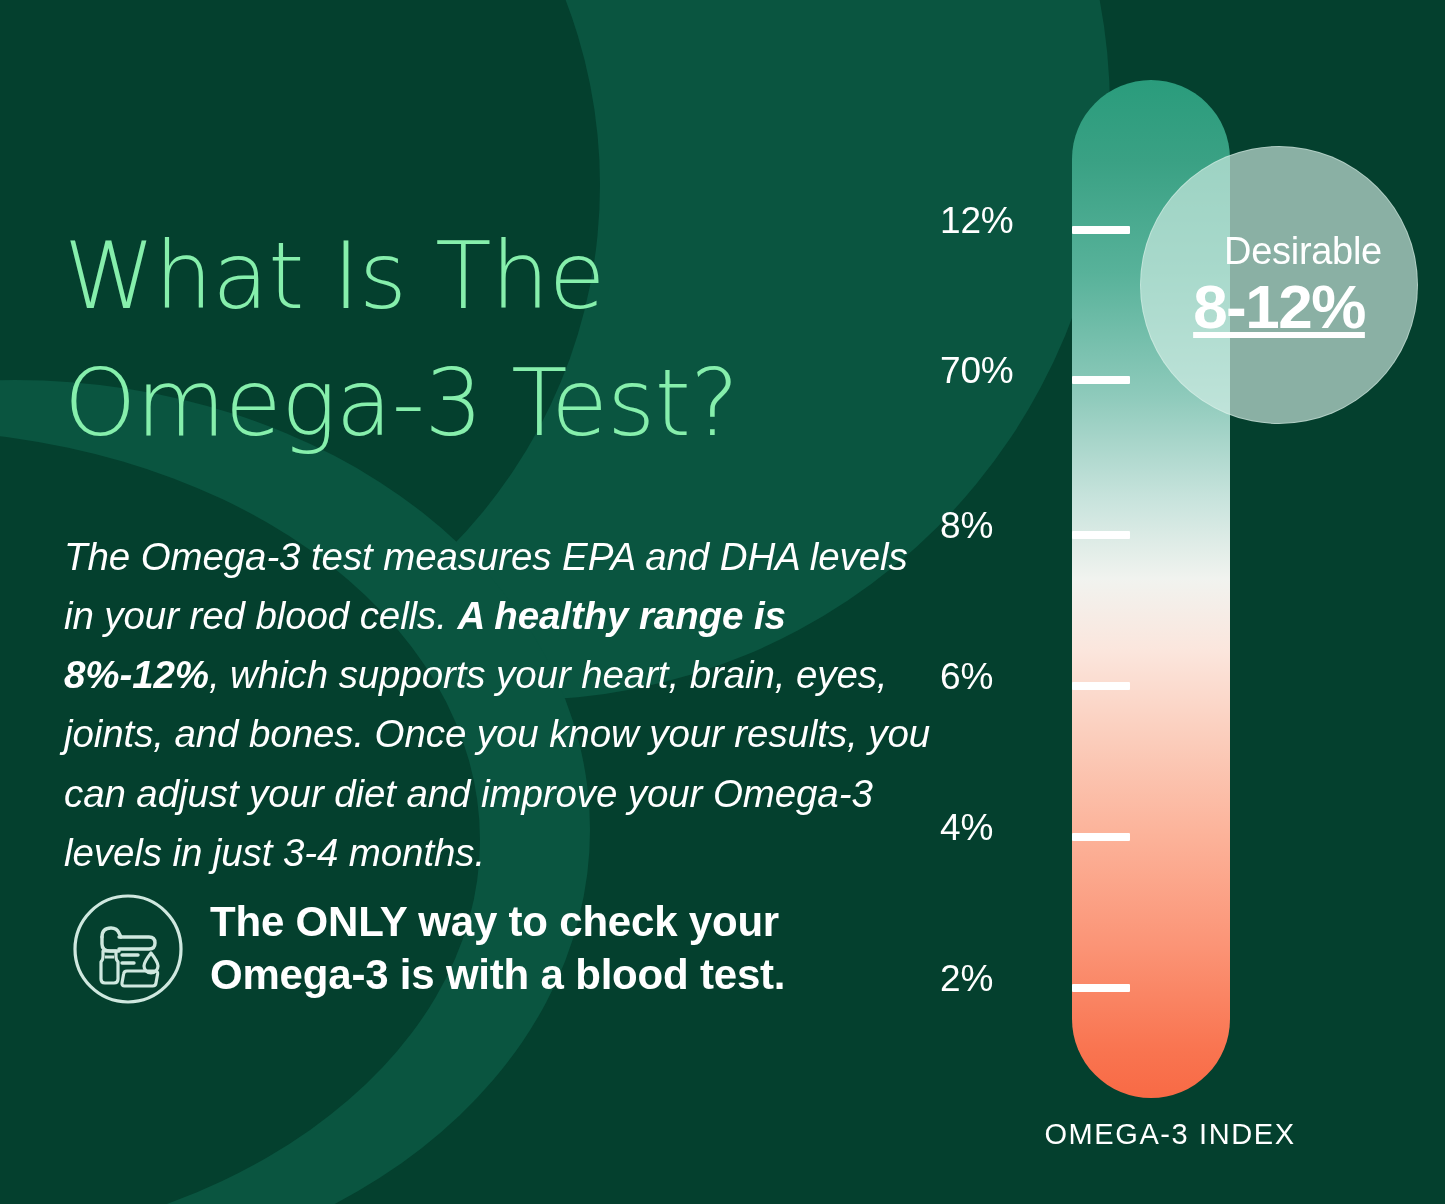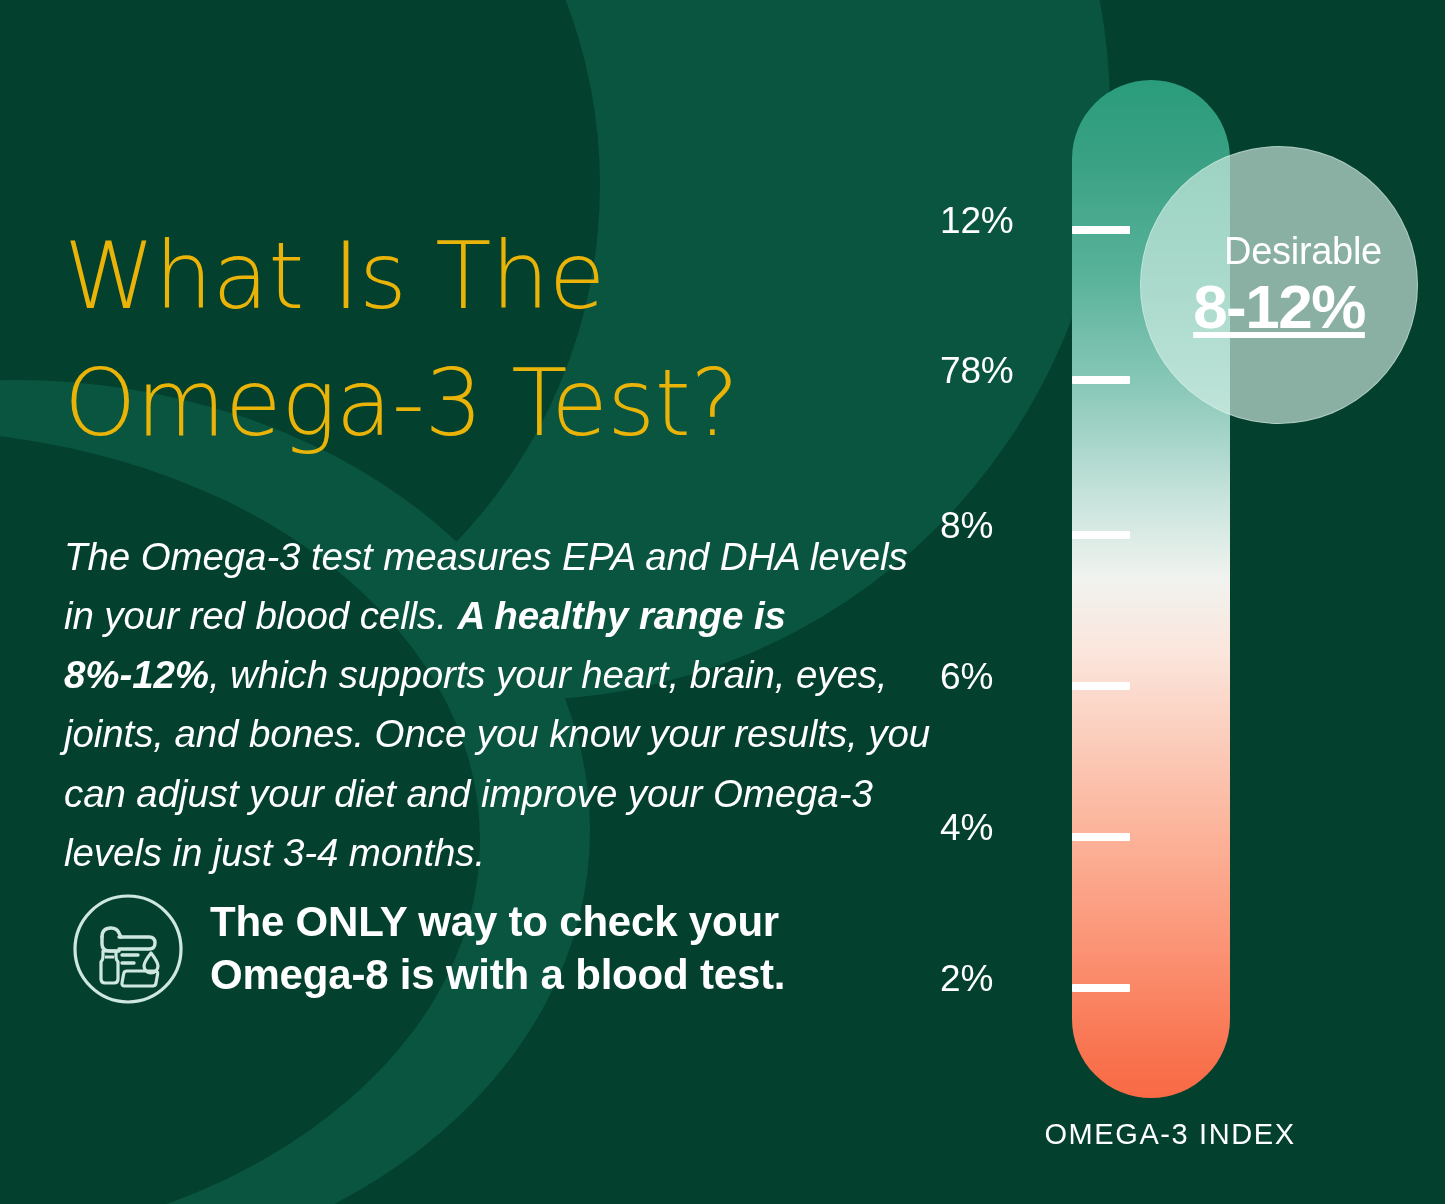--- a/index.html
+++ b/index.html
@@ -51,21 +51,21 @@
   .left-col{
     position:absolute;
     left:64px;top:0;
     width:900px;height:1204px;
   }
 
   .headline{
     position:absolute;
     left:0;top:152px;
     width:900px;
-    color:#eab308;
+    color:#86efac;
     font-family:"DejaVu Sans","Liberation Sans",sans-serif;
     font-weight:300;
     font-size:92px;
     line-height:1.38;
     letter-spacing:-0.5px;
     white-space:pre-line;
   }
 
   .body-copy{
     position:absolute;
@@ -225,33 +225,33 @@
         <line x1="50" y1="70" x2="62" y2="70" stroke="#cfe8df" stroke-width="3.4" stroke-linecap="round"></line>
 
         <path d="M79 60 q7 9 7 13 a7 7 0 0 1 -14 0 q0 -4 7 -13 z" fill="none" stroke="#cfe8df" stroke-width="3.2" stroke-linejoin="round"></path>
 
         <path d="M31 58 h13 v6 q0 3 2 5 v17 q0 4 -4 4 h-9 q-4 0 -4 -4 v-17 q2 -2 2 -5 z" fill="none" stroke="#cfe8df" stroke-width="3.2" stroke-linejoin="round"></path>
         <line x1="33" y1="64" x2="42" y2="64" stroke="#cfe8df" stroke-width="3"></line>
 
         <path d="M55 78 h28 q3 0 2.6 3 l-1.6 9 q-0.4 3 -3.4 3 h-28 q-3 0 -2.6 -3 l1.6 -9 q0.4 -3 3.4 -3 z" fill="none" stroke="#cfe8df" stroke-width="3.2" stroke-linejoin="round"></path>
       </svg>
       <div class="callout-text">The ONLY way to check your
-Omega-8 is with a blood test.</div>
+Omega-3 is with a blood test.</div>
     </div>
   </div>
 
   <div class="gauge-wrap">
 
     <div class="gauge-bar"></div>
 
     <div id="ticks">
         <div class="tick" style="left: 112px; top: 226px; width: 58px;"></div>
         <div class="tick-label" style="top: 200px; right: 385px; width: 120px;">12%</div>
         <div class="tick" style="left: 112px; top: 376px; width: 58px;"></div>
-        <div class="tick-label" style="top: 350px; right: 385px; width: 120px;">78%</div>
+        <div class="tick-label" style="top: 350px; right: 385px; width: 120px;">70%</div>
         <div class="tick" style="left: 112px; top: 531px; width: 58px;"></div>
         <div class="tick-label" style="top: 505px; right: 385px; width: 120px;">8%</div>
         <div class="tick" style="left: 112px; top: 682px; width: 58px;"></div>
         <div class="tick-label" style="top: 656px; right: 385px; width: 120px;">6%</div>
         <div class="tick" style="left: 112px; top: 833px; width: 58px;"></div>
         <div class="tick-label" style="top: 807px; right: 385px; width: 120px;">4%</div>
         <div class="tick" style="left: 112px; top: 984px; width: 58px;"></div>
         <div class="tick-label" style="top: 958px; right: 385px; width: 120px;">2%</div>
       </div>
 

